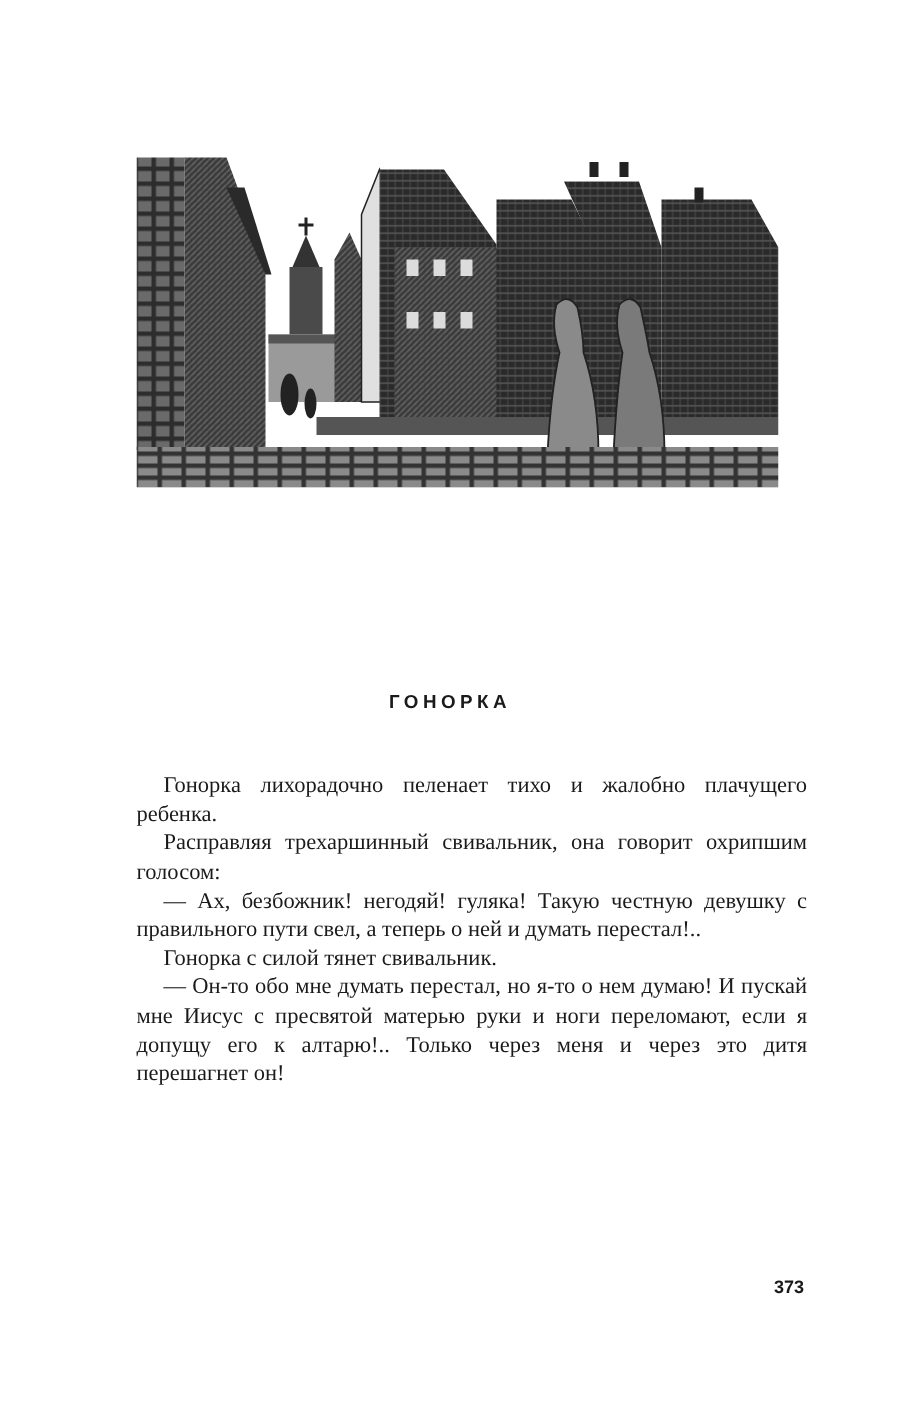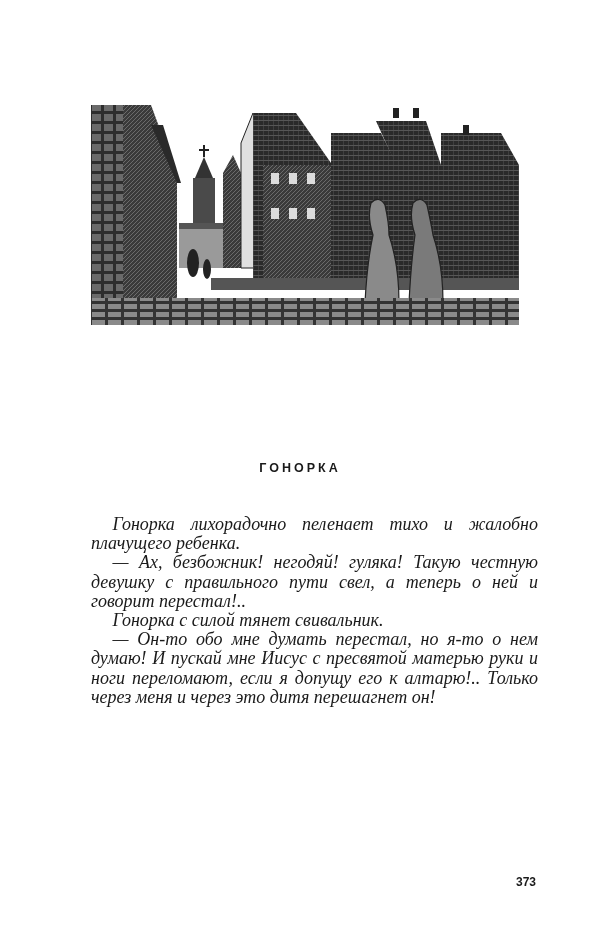--- a/index.html
+++ b/index.html
@@ -2,25 +2,25 @@
 <html><head>
 <meta charset="utf-8">
 <style>
   html, body { margin: 0; padding: 0; background: #ffffff; }
   body { width: 600px; height: 948px; position: relative; overflow: hidden;
          font-family: "Liberation Serif", "DejaVu Serif", serif; color: #1a1a1a; }
   .illustration { position: absolute; left: 91px; top: 103px; width: 428px; height: 222px; }
   .title { position: absolute; left: 0; width: 600px; top: 461px; text-align: center;
            font-family: "Liberation Sans", "DejaVu Sans", sans-serif; font-weight: bold;
            font-size: 12.5px; letter-spacing: 3px; color: #1a1a1a; }
-  .body-text { position: absolute; left: 91px; top: 515px; width: 447px; font-size: 18px;
-               line-height: 19.2px; text-align: justify; font-style: italic; }
+  .body-text { position: absolute; left: 91px; top: 515px; width: 447px; font-size: 15px;
+               line-height: 19.2px; text-align: justify; }
   .para { margin: 0; text-indent: 1.2em; }
   .page-number { position: absolute; left: 516px; top: 851px; font-family: "Liberation Sans", "DejaVu Sans", sans-serif;
-                 font-weight: bold; font-size: 12px; margin-top: 24px; }
+                 font-weight: bold; font-size: 12px; }
 </style>
 </head>
 <body>
 
 <div class="illustration">
   <svg width="428" height="222" viewBox="0 0 428 222" xmlns="http://www.w3.org/2000/svg">
     <defs>
       <pattern id="hatch" width="4" height="4" patternUnits="userSpaceOnUse">
         <rect width="4" height="4" fill="#3a3a3a"></rect>
         <line x1="0" y1="4" x2="4" y2="0" stroke="#777" stroke-width="0.8"></line>
@@ -83,18 +83,19 @@
     <path d="M322,100 q8,-8 14,2 q4,18 6,30 q10,30 10,68 l-34,0 q2,-40 6,-68 q-6,-18 -2,-32z" fill="#7a7a7a" stroke="#222" stroke-width="1.2"></path>
 
     <rect x="0" y="195" width="428" height="27" fill="url(#cobble)"></rect>
   </svg>
 </div>
 
 <div class="title">ГОНОРКА</div>
 
 <div class="body-text">
   <p class="para">Гонорка лихорадочно пеленает тихо и жалобно плачущего ребенка.</p>
-  <p class="para">— Ах, безбожник! негодяй! гуляка! Такую честную девушку с правильного пути свел, а теперь о ней и говорит перестал!..</p>
+  <p class="para">Расправляя трехаршинный свивальник, она говорит охрипшим голосом:</p>
+  <p class="para">— Ах, безбожник! негодяй! гуляка! Такую честную девушку с правильного пути свел, а теперь о ней и думать перестал!..</p>
   <p class="para">Гонорка с силой тянет свивальник.</p>
   <p class="para">— Он-то обо мне думать перестал, но я-то о нем думаю! И пускай мне Иисус с пресвятой матерью руки и ноги переломают, если я допущу его к алтарю!.. Только через меня и через это дитя перешагнет он!</p>
 </div>
 
 <div class="page-number">373</div>
 
 </body></html>

